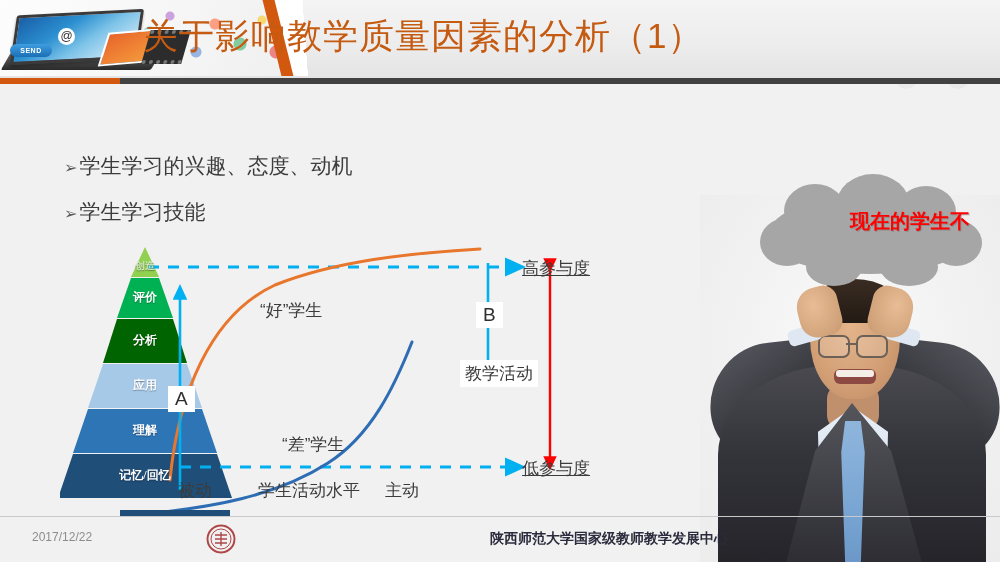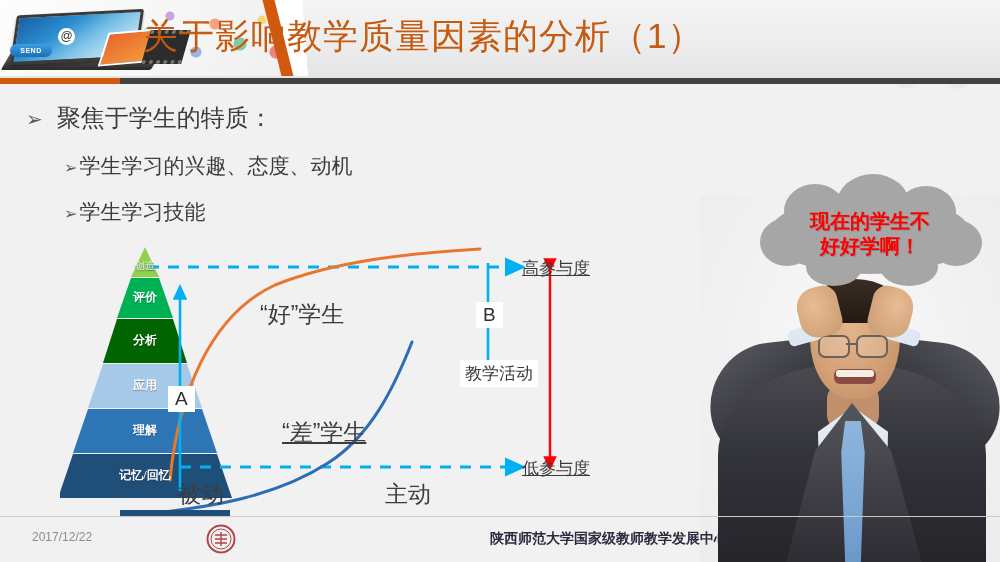--- a/index.html
+++ b/index.html
@@ -184,21 +184,21 @@
     text-shadow: 0 1px 1px rgba(0,0,0,.35);
   }
   .pyr-label.faint { color: #cfe6c0; font-size: 10px; }
 
   .chart-text {
     position: absolute;
     font-size: 16px;
     color: #3c3c3c;
     white-space: nowrap;
   }
-  .chart-text.big { font-size: 23px; }
+  .chart-text.big { font-size: 17px; }
   .ab-box {
     position: absolute;
     background: #ffffff;
     color: #2f2f2f;
     font-size: 19px;
     text-align: center;
     padding: 2px 7px;
   }
   .side-label {
     position: absolute;
@@ -382,21 +382,21 @@
   .bl2 { left: 66px;  top: -22px; width: 74px; height: 64px; }
   .bl3 { left: 126px; top: -10px; width: 60px; height: 52px; }
   .bl4 { left: -10px; top: 22px;  width: 54px; height: 48px; }
   .bl5 { left: 160px; top: 24px;  width: 52px; height: 46px; }
   .bl6 { left: 36px;  top: 52px;  width: 56px; height: 38px; }
   .bl7 { left: 110px; top: 52px;  width: 58px; height: 38px; }
   .bubble-text {
     position: absolute;
     left: 0; top: 13px;
     width: 200px;
-    text-align: center;
+    text-align: right;
     color: #ff0000;
     font-size: 20px;
     font-weight: bold;
     line-height: 25px;
     text-shadow: 1px 1px 0 rgba(120,120,120,.5);
   }
 
   
   .footer-rule {
     position: absolute;
@@ -474,23 +474,20 @@
       <div class="banner-at">@</div>
       <div class="banner-send">SEND</div>
     </div>
     <div class="header-slash"></div>
     <div class="header-slash2"></div>
     <div class="header-title">关于影响教学质量因素的分析（1）</div>
   </div>
   <div class="header-rule"></div>
   <div class="header-rule-orange"></div>
 
-  <div class="bullet-l1">
-    <span class="arrow">➢</span><span>聚焦于学生的特质：</span>
-  </div>
   <div class="bullet-l2 b2b">
     <span class="arrow">➢</span><span>学生学习技能</span>
   </div>
   <div class="bullet-l2 b2a">
     <span class="arrow">➢</span><span>学生学习的兴趣、态度、动机</span>
   </div>
 
   <div class="chart">
     <svg width="640" height="265">
       <defs>
@@ -529,28 +526,29 @@
     </svg>
 
     <div class="pyr-label faint" style="left:62px;  top:14px;  width:46px;">创造</div>
     <div class="pyr-label" style="left:60px;  top:44px;  width:50px;">评价</div>
     <div class="pyr-label" style="left:60px;  top:87px;  width:50px;">分析</div>
     <div class="pyr-label" style="left:60px;  top:132px; width:50px;">应用</div>
     <div class="pyr-label" style="left:60px;  top:177px; width:50px;">理解</div>
     <div class="pyr-label" style="left:42px;  top:222px; width:86px;font-family:Liberation Serif, serif;">记忆/回忆</div>
 
     <div class="chart-text big" style="left:200px; top:54px;">“好”学生</div>
-    <div class="chart-text big" style="left:222px; top:172px;text-decoration:underline;">“差”学生</div>
+    <div class="chart-text big" style="left:222px; top:188px;">“差”学生</div>
 
     <div class="ab-box" style="left:108px; top:141px;">A</div>
     <div class="ab-box" style="left:416px; top:57px;">B</div>
 
     <div class="act-label" style="left:400px; top:115px;">教学活动</div>
 
     <div class="chart-text big" style="left:118px; top:234px;">被动</div>
+    <div class="chart-text big" style="left:198px; top:234px;">学生活动水平</div>
     <div class="chart-text big" style="left:325px; top:234px;">主动</div>
 
     <div class="side-label" style="left:462px; top:12px;">高参与度</div>
     <div class="side-label" style="left:462px; top:212px;">低参与度</div>
   </div>
 
   <div class="person">
     <div class="p-bg"></div>
     <div class="p-armL"></div>
     <div class="p-armR"></div>
@@ -577,21 +575,20 @@
     <div class="bubble-body"></div>
     <div class="bub-lobe bl1"></div>
     <div class="bub-lobe bl2"></div>
     <div class="bub-lobe bl3"></div>
     <div class="bub-lobe bl4"></div>
     <div class="bub-lobe bl5"></div>
     <div class="bub-lobe bl6"></div>
     <div class="bub-lobe bl7"></div>
     <div class="bubble-text">
       <div>现在的学生不</div>
-      <div>好好学啊！</div>
     </div>
   </div>
 
   <div class="footer-blue"></div>
   <div class="footer-rule"></div>
   <div class="footer-date">2017/12/22</div>
   <svg class="seal" style="border:none;" viewBox="0 0 30 30">
     <circle cx="15" cy="15" r="13.5" fill="none" stroke="#a32a2a" stroke-width="2"></circle>
     <circle cx="15" cy="15" r="10" fill="none" stroke="#a32a2a" stroke-width="1"></circle>
     <path d="M9 11h12M9 15h12M9 19h12M15 8v14" stroke="#a32a2a" stroke-width="1.4" fill="none"></path>

